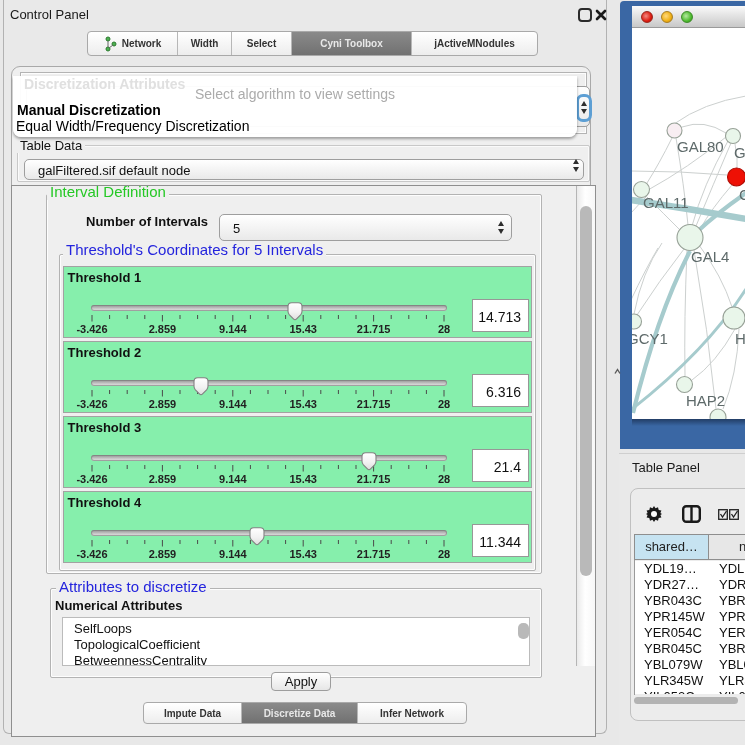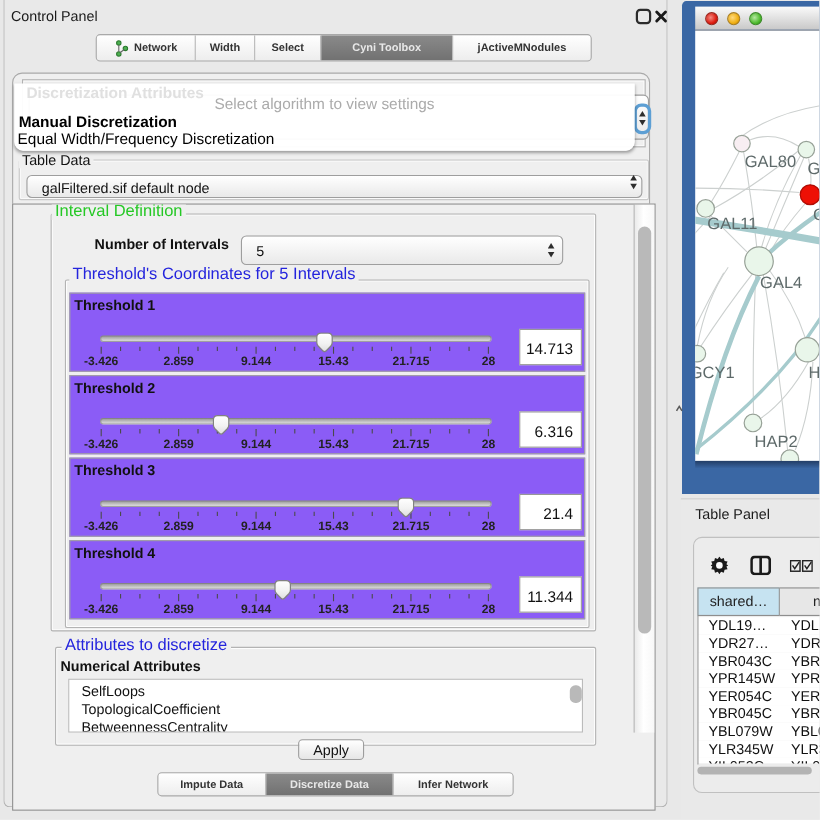--- a/index.html
+++ b/index.html
@@ -46,21 +46,21 @@
 
 #spane { left:11px; top:185px; width:585px; height:552px; border:1px solid #8f8f8f; background:#efefef; overflow:hidden; }
 #vsb { left:564px; top:0; width:19px; height:480px; background:linear-gradient(90deg,#eaeaea,#ffffff 45%,#f7f7f7); border-left:1px solid #b5b5b5; }
 #vsb .thumb { position:absolute; left:3px; top:20px; width:12px; height:370px; background:#b9b9b9; border-radius:6px; }
 
 
 .etch { border:1px solid #b3b3b3; box-shadow:inset 0 0 0 1px #fdfdfd; border-radius:2px; }
 .gtitle { position:absolute; background:#efefef; padding:0 3px; font-size:15px; }
 
 
-.tpan { position:absolute; left:51px; width:469px; height:72px; border:1px solid #a2a2a2; background:#8b5cf6; }
+.tpan { position:absolute; left:51px; width:469px; height:72px; border:1px solid #a2a2a2; background:#86efac; }
 .tpan .ttl { position:absolute; left:3.5px; top:3px; font-size:13px; font-weight:bold; color:#111; }
 .track { position:absolute; left:27px; top:38px; width:356px; height:6px; border-radius:3px; background:linear-gradient(#909090,#c9c9c9 60%,#e2e2e2); box-shadow:inset 0 0 0 1px rgba(120,120,120,0.6); }
 .vbox { position:absolute; left:408px; top:32px; width:57px; height:33px; background:#ffffff; border:1px solid #979797; font-size:14px; color:#111; text-align:right; padding:9px 7px 0 0; }
 .ticks { position:absolute; top:48px; left:0; }
 .tlabel { position:absolute; top:56px; font-size:11px; font-weight:bold; color:#222; transform:translateX(-50%); white-space:nowrap; }
 .thumbsvg { position:absolute; top:35px; }
 
 
 #attrlist { position:absolute; left:50px; top:431px; width:468px; height:49px; background:#ffffff; border:1px solid #bbb; overflow:hidden; padding-top:3px; }
 #attrlist div { font-size:13px; color:#111; padding-left:11px; height:16px; line-height:16px; }

